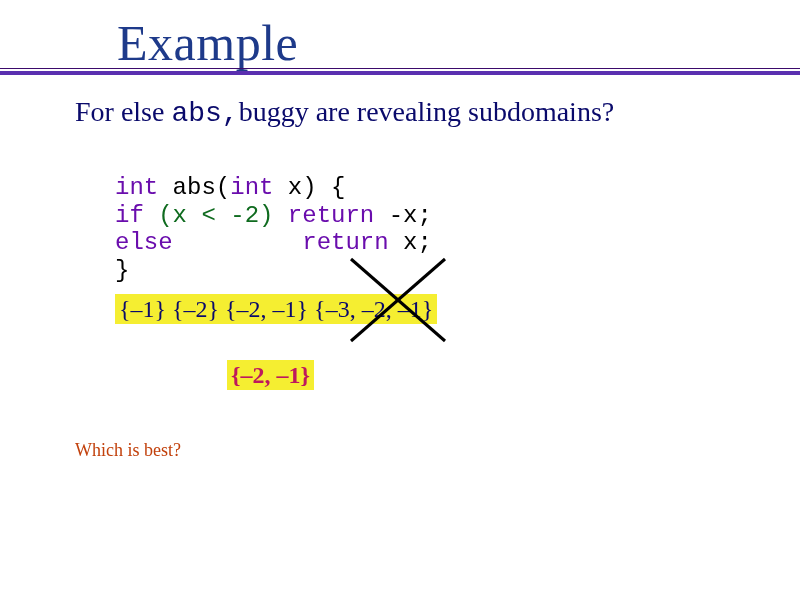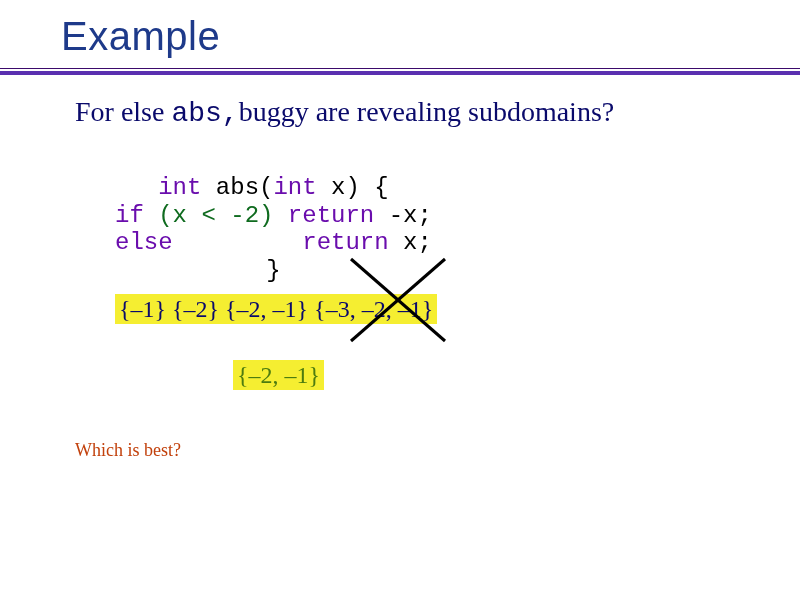--- a/index.html
+++ b/index.html
@@ -13,25 +13,25 @@
     position: relative;
   }
   .title-area {
     position: absolute;
     top: 14px;
     left: 0;
     width: 100%;
     text-align: left;
   }
   .title {
-    font-size: 40px;
+    font-size: 50px;
     color: #1e3a8a;
-    font-family: Liberation Sans, sans-serif;
+    font-family: Liberation Serif, serif;
     letter-spacing: 0.5px;
-    margin-left: 61px;
+    margin-left: 117px;
   }
   .rule-wrap {
     position: absolute;
     top: 68px;
     left: 0;
     width: 100%;
   }
   .rule-thin {
     height: 1px;
     background: #3b0a6b;
@@ -53,21 +53,20 @@
   }
   .codeblock {
     position: absolute;
     top: 174px;
     left: 115px;
     font-family: "Courier New", Courier, monospace;
     font-size: 24px;
     line-height: 1.15;
     white-space: pre;
     color: #000;
-    text-align: center;
   }
   .kw   { color: #6a0dad; }
   .cond { color: #0f6b1f; }
   .anno-block {
     position: absolute;
     top: 296px;
     left: 115px;
     font-size: 24px;
     color: #0a0a6b;
   }
@@ -76,23 +75,24 @@
     position: absolute;
     top: 253px;
     left: 343px;
     width: 110px;
     height: 94px;
     pointer-events: none;
   }
   .anno2 {
     position: absolute;
     top: 362px;
-    left: 233px;
+    left: 227px;
     font-size: 24px;
-    color: #4d7c0f;
+    color: #be185d;
+    font-weight: bold;
   }
   .question2 {
     position: absolute;
     top: 440px;
     left: 75px;
     font-size: 18px;
     color: #c2410c;
   }
 </style>
 </head>

